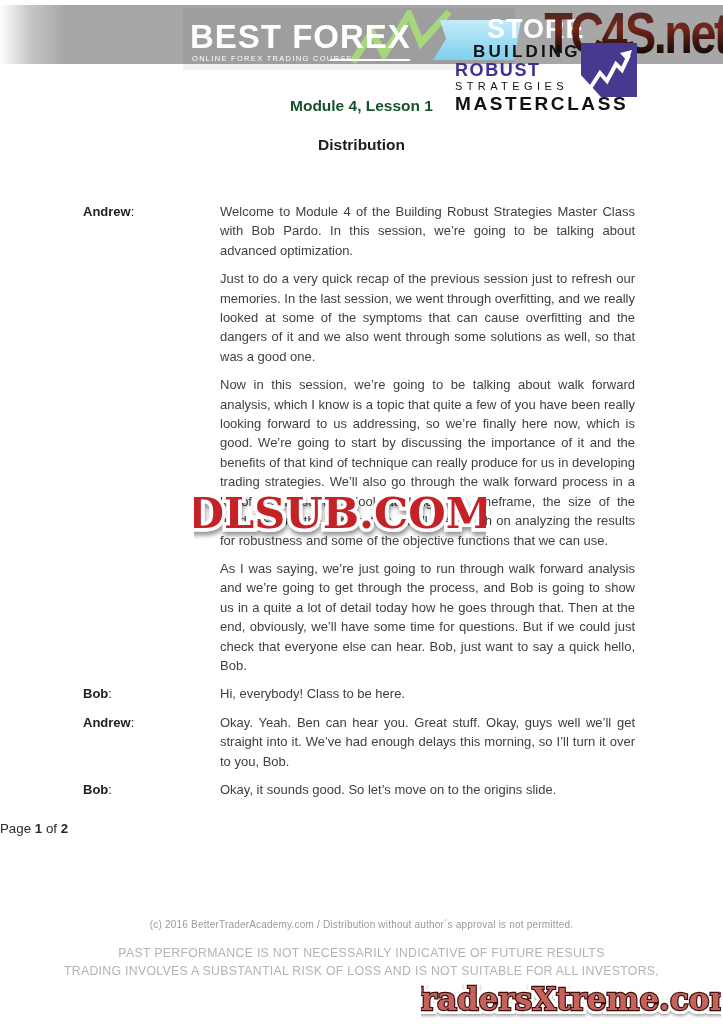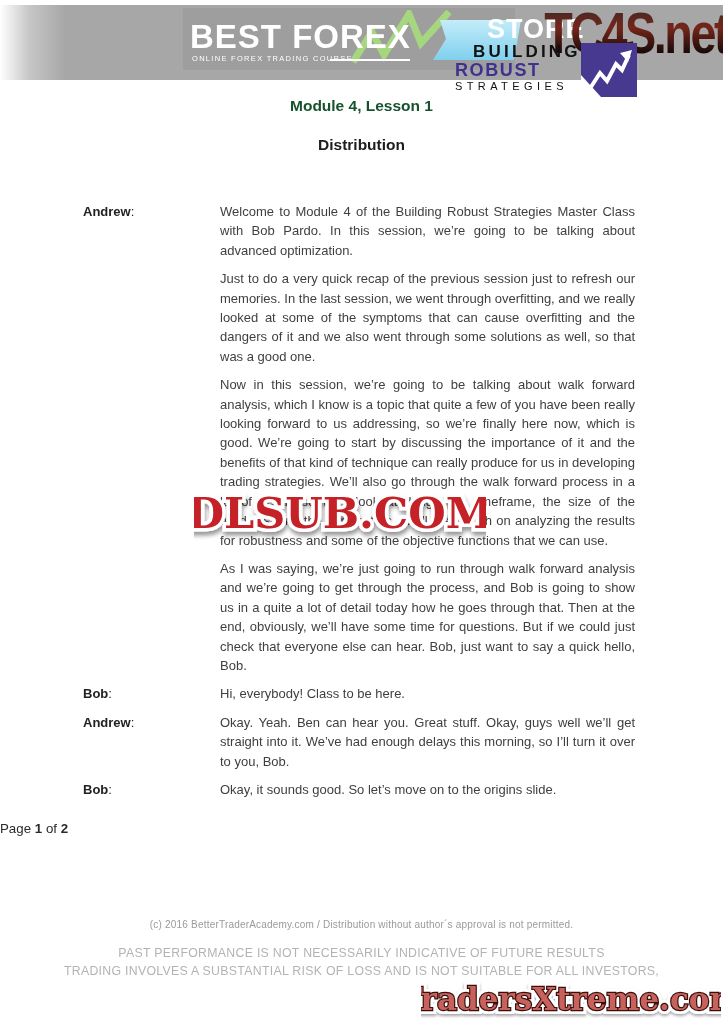--- a/index.html
+++ b/index.html
@@ -5,21 +5,21 @@
   * { margin:0; padding:0; box-sizing:border-box; }
   html,body { background:#e9e9e9; }
   .page {
     position:relative; width:723px; height:1024px; margin:0 auto;
     background:#ffffff; overflow:hidden;
     font-family:"Liberation Sans", sans-serif;
   }
 
   
   .banner {
-    position:absolute; top:5px; left:0; width:723px; height:75px;
+    position:absolute; top:5px; left:0; width:723px; height:59px;
     background:linear-gradient(90deg,#ffffff 0%, #c7c7c7 4%, var(--banner-gray) 9%, var(--banner-gray) 100%);
   }
   .bfs-logo { position:absolute; left:183px; top:3px; width:332px; height:62px; background:rgba(0,0,0,0.05); }
   .bfs-title { position:absolute; left:7px; top:10px; color:#fff; font-weight:700; font-size:33px; letter-spacing:1px; white-space:nowrap; }
   .bfs-zigzag { position:absolute; left:168px; top:2px; }
   .store-shape { position:absolute; left:250px; top:12px; }
   .store-text { position:absolute; left:262px; top:6px; color:#fff; font-weight:700; font-size:27px; letter-spacing:1px;margin-left:42px; }
   .bfs-tagline { position:absolute; left:9px; top:46px; color:#fff; font-size:7.5px; letter-spacing:1.3px; white-space:nowrap; }
   .bfs-tagline-line { position:absolute; left:147px; top:51px; width:80px; height:2px; background:#fff; }
 
@@ -88,20 +88,21 @@
       <div class="bfs-tagline-line"></div>
     </div>
   </div>
 
   <div class="tc4s">TC4S.net</div>
 
   <div class="brsm">
     <div class="brsm-line1">BUILDING</div>
     <div class="brsm-line2">ROBUST</div>
     <div class="brsm-line3">STRATEGIES</div>
+    <div class="brsm-line4">MASTERCLASS</div>
     <svg class="brsm-square" width="56" height="54" viewBox="0 0 56 54">
       <rect x="0" y="0" width="56" height="54" fill="var(--square-purple)"></rect>
       <polygon points="0,54 20,54 0,32" fill="#ffffff"></polygon>
       <polyline points="8,47 19,30 26,38 35,21 41,27 48,12" fill="none" stroke="#ffffff" stroke-width="4"></polyline>
       <polygon points="51,7 39,10 47,19" fill="#ffffff"></polygon>
     </svg>
   </div>
 
   <div class="doc-title">Module 4, Lesson 1</div>
   <div class="doc-subtitle">Distribution</div>

